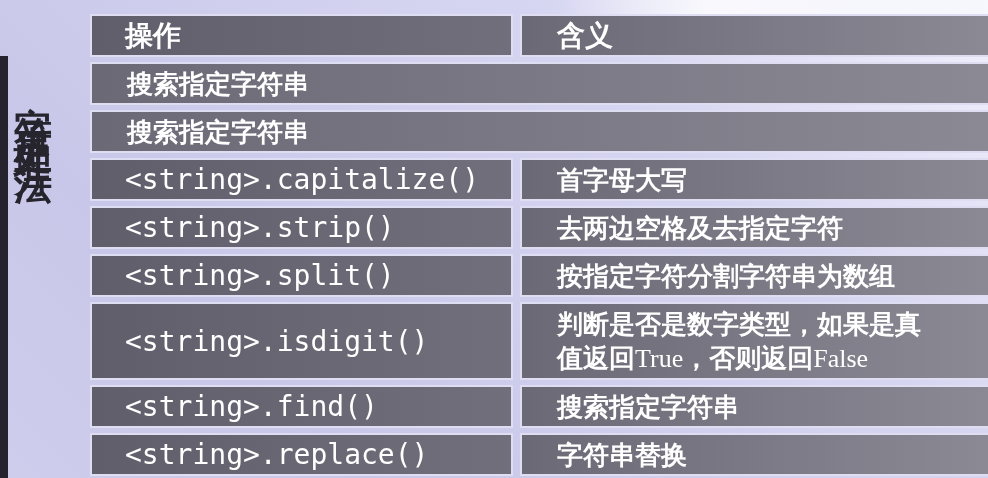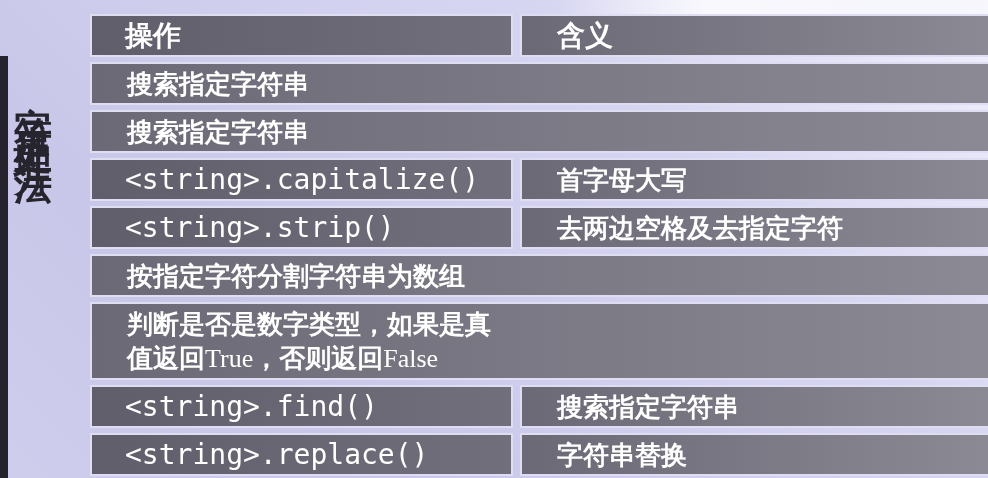--- a/index.html
+++ b/index.html
@@ -98,25 +98,27 @@
         <div class="mline">首字母大写</div>
       </div>
     </div>
     <div class="row">
       <div class="cell op-cell">&lt;string&gt;.strip()</div>
       <div class="cell meaning-cell">
         <div class="mline">去两边空格及去指定字符</div>
       </div>
     </div>
     <div class="row">
+      <div class="cell op-cell">&lt;string&gt;.split()</div>
       <div class="cell meaning-cell">
         <div class="mline">按指定字符分割字符串为数组</div>
       </div>
     </div>
     <div class="row tall">
+      <div class="cell op-cell">&lt;string&gt;.isdigit()</div>
       <div class="cell meaning-cell">
         <div class="mline">判断是否是数字类型，如果是真</div>
         <div class="mline">值返回<span class="latin">True</span>，否则返回<span class="latin">False</span></div>
       </div>
     </div>
     <div class="row">
       <div class="cell op-cell">&lt;string&gt;.find()</div>
       <div class="cell meaning-cell">
         <div class="mline">搜索指定字符串</div>
       </div>

